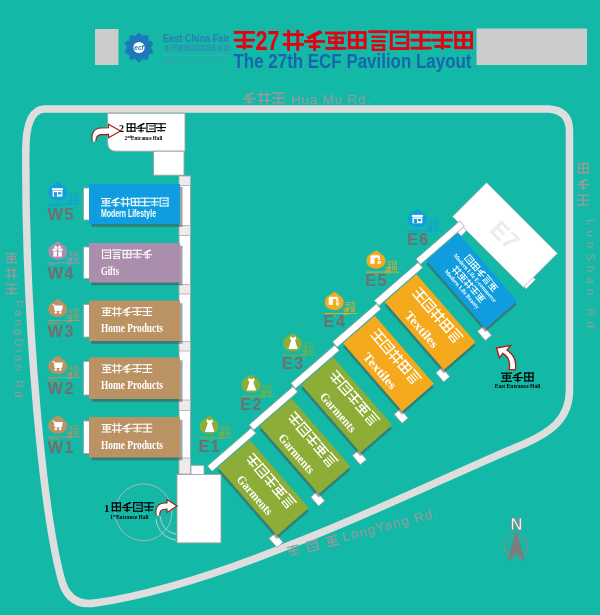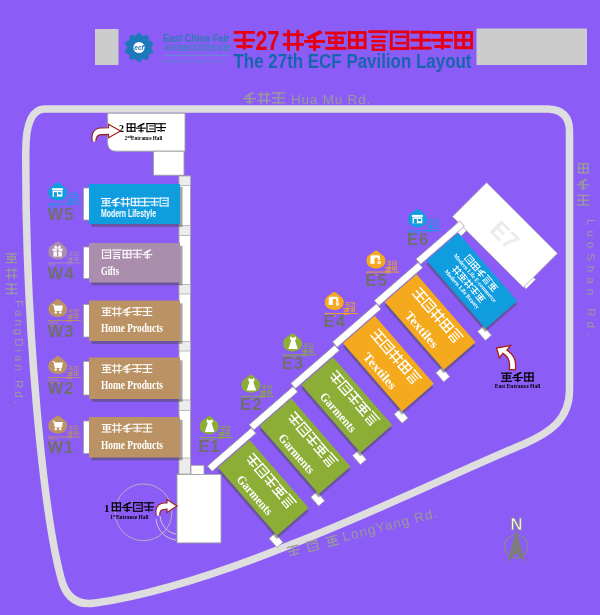--- a/index.html
+++ b/index.html
@@ -1,14 +1,14 @@
 <!DOCTYPE html>
 <html><head><meta charset="utf-8"><style>
 html,body{margin:0;padding:0;background:#fff;}
-#page{position:relative;width:600px;height:615px;overflow:hidden;background:#8b5cf6;}
+#page{position:relative;width:600px;height:615px;overflow:hidden;background:#14b8a6;}
 text{font-family:"Liberation Sans",sans-serif;}
 .ser{font-family:"Liberation Serif",serif;}
 </style></head><body>
 <div id="page">
 <svg width="600" height="615" viewBox="0 0 600 615">
 <defs>
 <symbol id="h1" viewBox="0 0 10 10">
           <g fill="currentColor">
             <rect x="0" y="0.7" width="10" height="1.1"></rect>
             <rect x="0" y="4.4" width="10" height="1.1"></rect>

